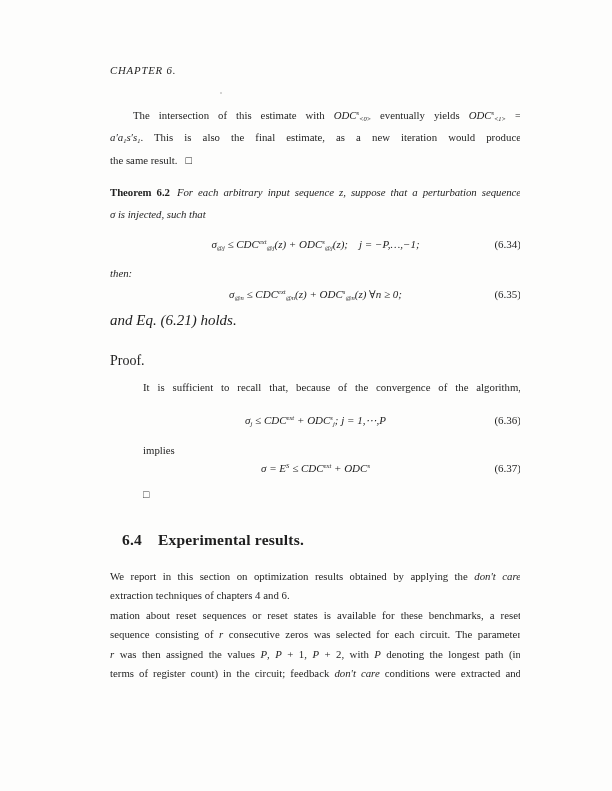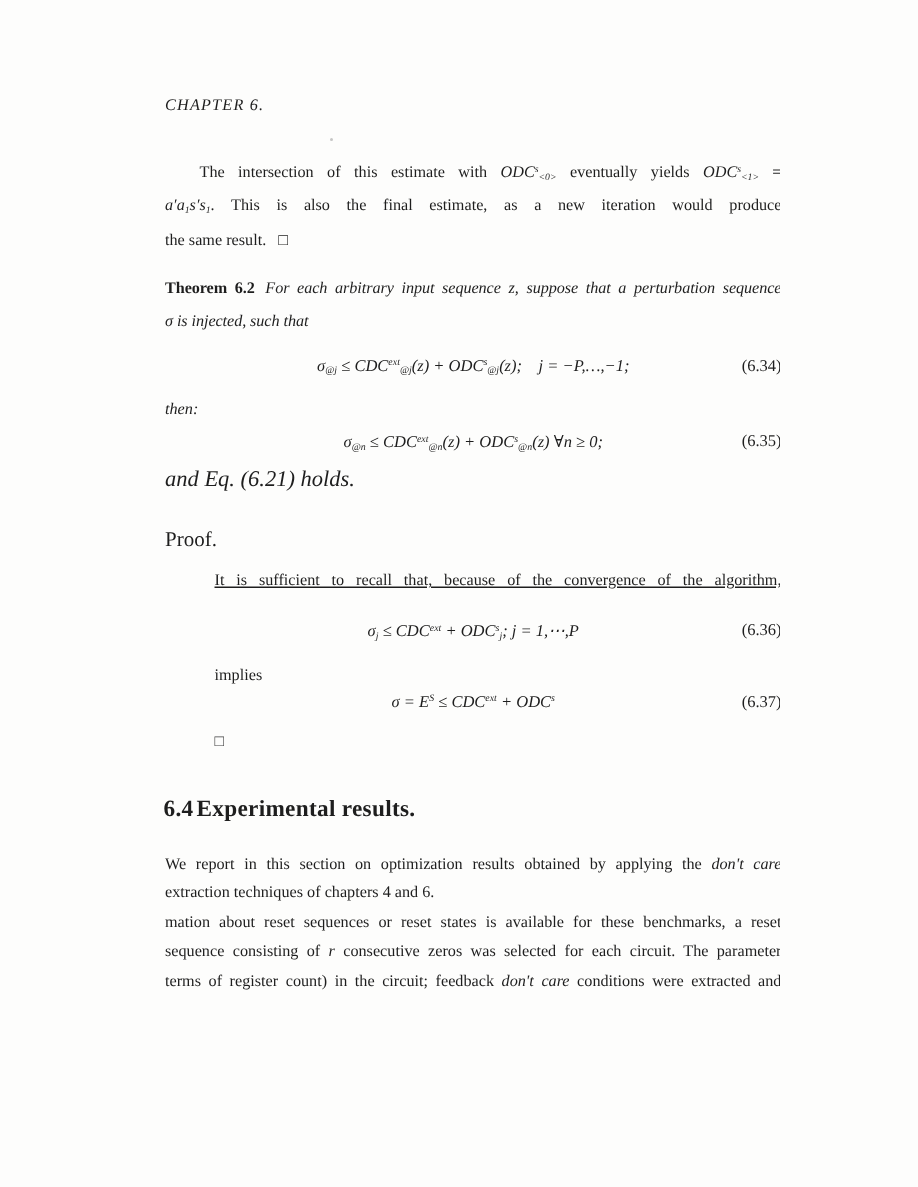--- a/index.html
+++ b/index.html
@@ -15,21 +15,21 @@
     display:flex;align-items:baseline;
     font-size:10.8px;font-style:italic;letter-spacing:0.8px;
   }
   .header .hgap{width:14px;}
   .pnum{margin-left:auto;font-style:normal;letter-spacing:0.5px;}
 
   
   .col{position:absolute;left:110px;width:411px;font-size:10.8px;}
   .jl{text-align:justify;text-align-last:justify;}
   .ind{text-indent:23px;}
-  .ind2{text-indent:33px;text-decoration:underline;}
+  .ind2{text-indent:33px;}
 
   .p1{top:104px;line-height:22.3px;}
   .thm{top:181px;line-height:22px;font-style:italic;letter-spacing:-0.05px;}
   .thlabel{font-style:normal;font-weight:bold;margin-right:7px;}
 
   .eqrow{
     position:absolute;left:110px;width:411px;text-align:center;
     font-size:11px;font-style:italic;
   }
   .eqrow .eqnum{position:absolute;right:0;top:0;font-style:normal;}
@@ -39,21 +39,21 @@
   .eq637{top:462px;}
 
   .then{position:absolute;left:110px;top:267px;font-size:10.8px;font-style:italic;text-align:center;}
   .andeq{position:absolute;left:110px;top:312px;font-size:15px;font-style:italic;}
   .prooflabel{position:absolute;left:110px;top:353px;font-size:14px;font-weight:normal;}
   .proofline{top:381px;}
   .implies{position:absolute;left:143px;top:444px;font-size:10.8px;}
   .qed{position:absolute;left:143px;top:489px;font-size:10.5px;color:#3c3c3c;}
 
   .heading{
-    position:absolute;left:109px;top:531px;display:flex;gap:2px;
+    position:absolute;left:122px;top:531px;display:flex;gap:16px;
     font-weight:bold;font-size:15.5px;letter-spacing:0.2px;
   }
 
   .bodyp{top:567px;line-height:19.4px;}
 
   sup{font-size:0.6em;vertical-align:0.55em;line-height:0;}
   sub{font-size:0.6em;vertical-align:-0.3em;line-height:0;}
   .p1 sup,.p1 sub,.bodyp sup,.bodyp sub{font-style:italic;}
 
   .speck{position:absolute;width:2px;height:2px;background:#909090;border-radius:50%;opacity:.5;}
@@ -117,20 +117,21 @@
   <div class="heading">
     <span>6.4</span>
     <span>Experimental results.</span>
   </div>
 
   <div class="col bodyp">
     <div class="jl">We report in this section on optimization results obtained by applying the <i>don't care</i></div>
     <div>extraction techniques of chapters 4 and 6.</div>
     <div class="jl">mation about reset sequences or reset states is available for these benchmarks, a reset</div>
     <div class="jl">sequence consisting of <i>r</i> consecutive zeros was selected for each circuit.  The parameter</div>
+    <div class="jl"><i>r</i> was then assigned the values <i>P</i>, <i>P</i> + 1, <i>P</i> + 2, with <i>P</i> denoting the longest path (in</div>
     <div class="jl">terms of register count) in the circuit; feedback <i>don't care</i> conditions were extracted and</div>
   </div>
 
   <div class="speck" style="left:570px;top:133px;"></div>
   <div class="speck" style="left:573px;top:188px;"></div>
   <div class="speck" style="left:220px;top:92px;"></div>
 
 </div>
 
 </body></html>

